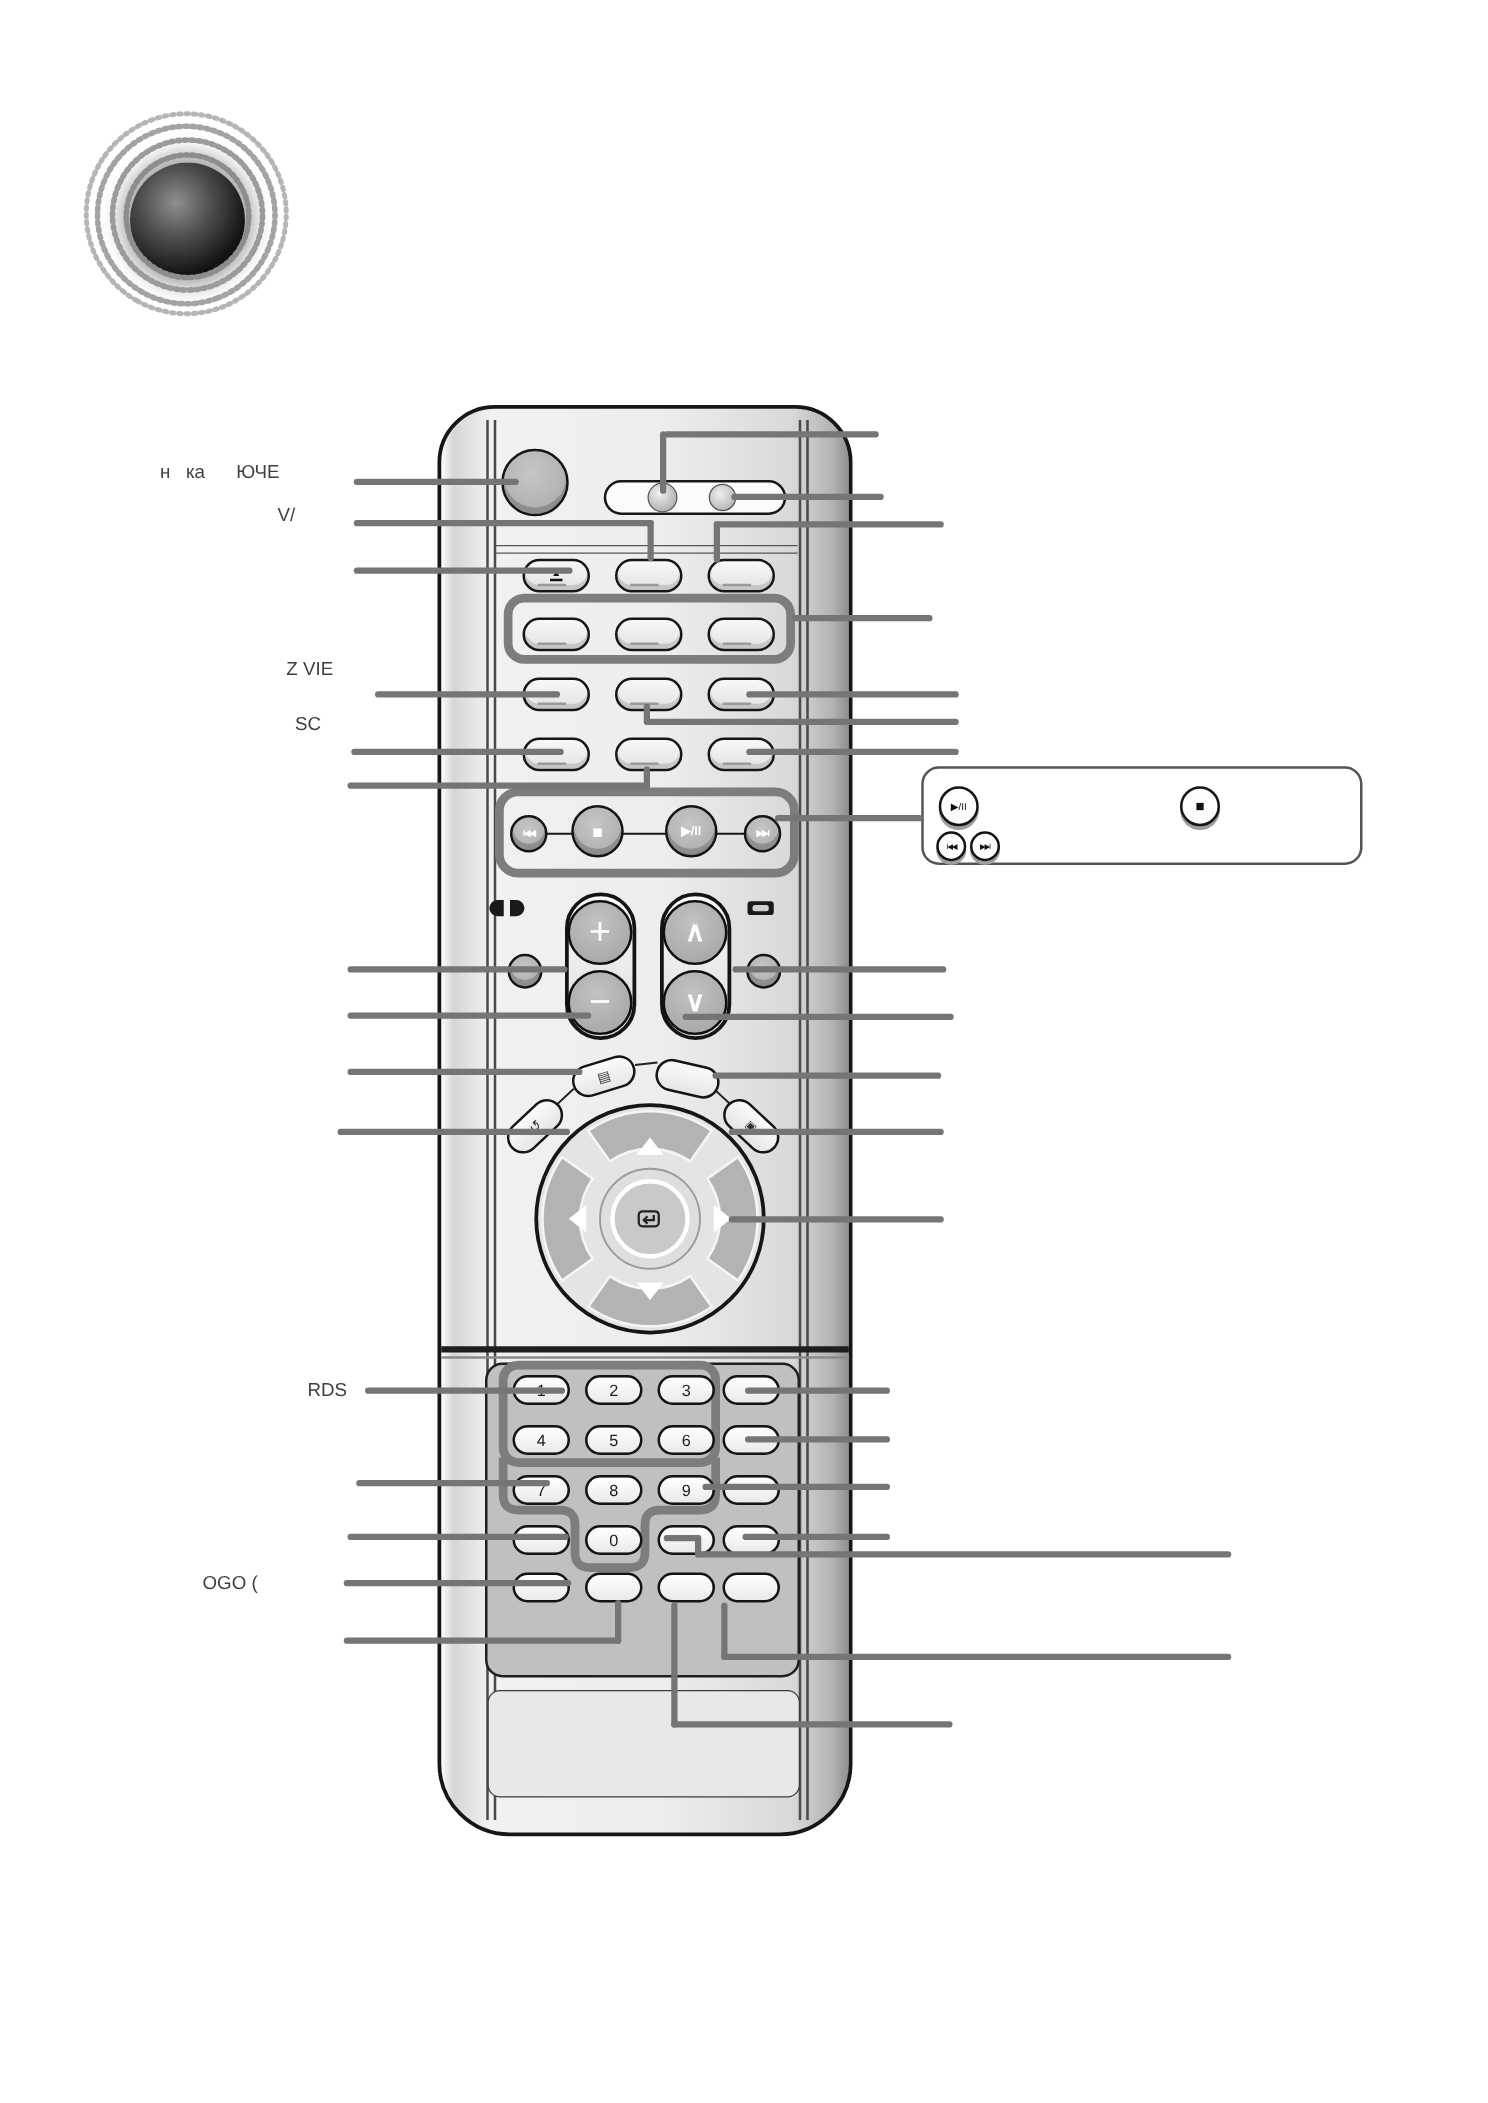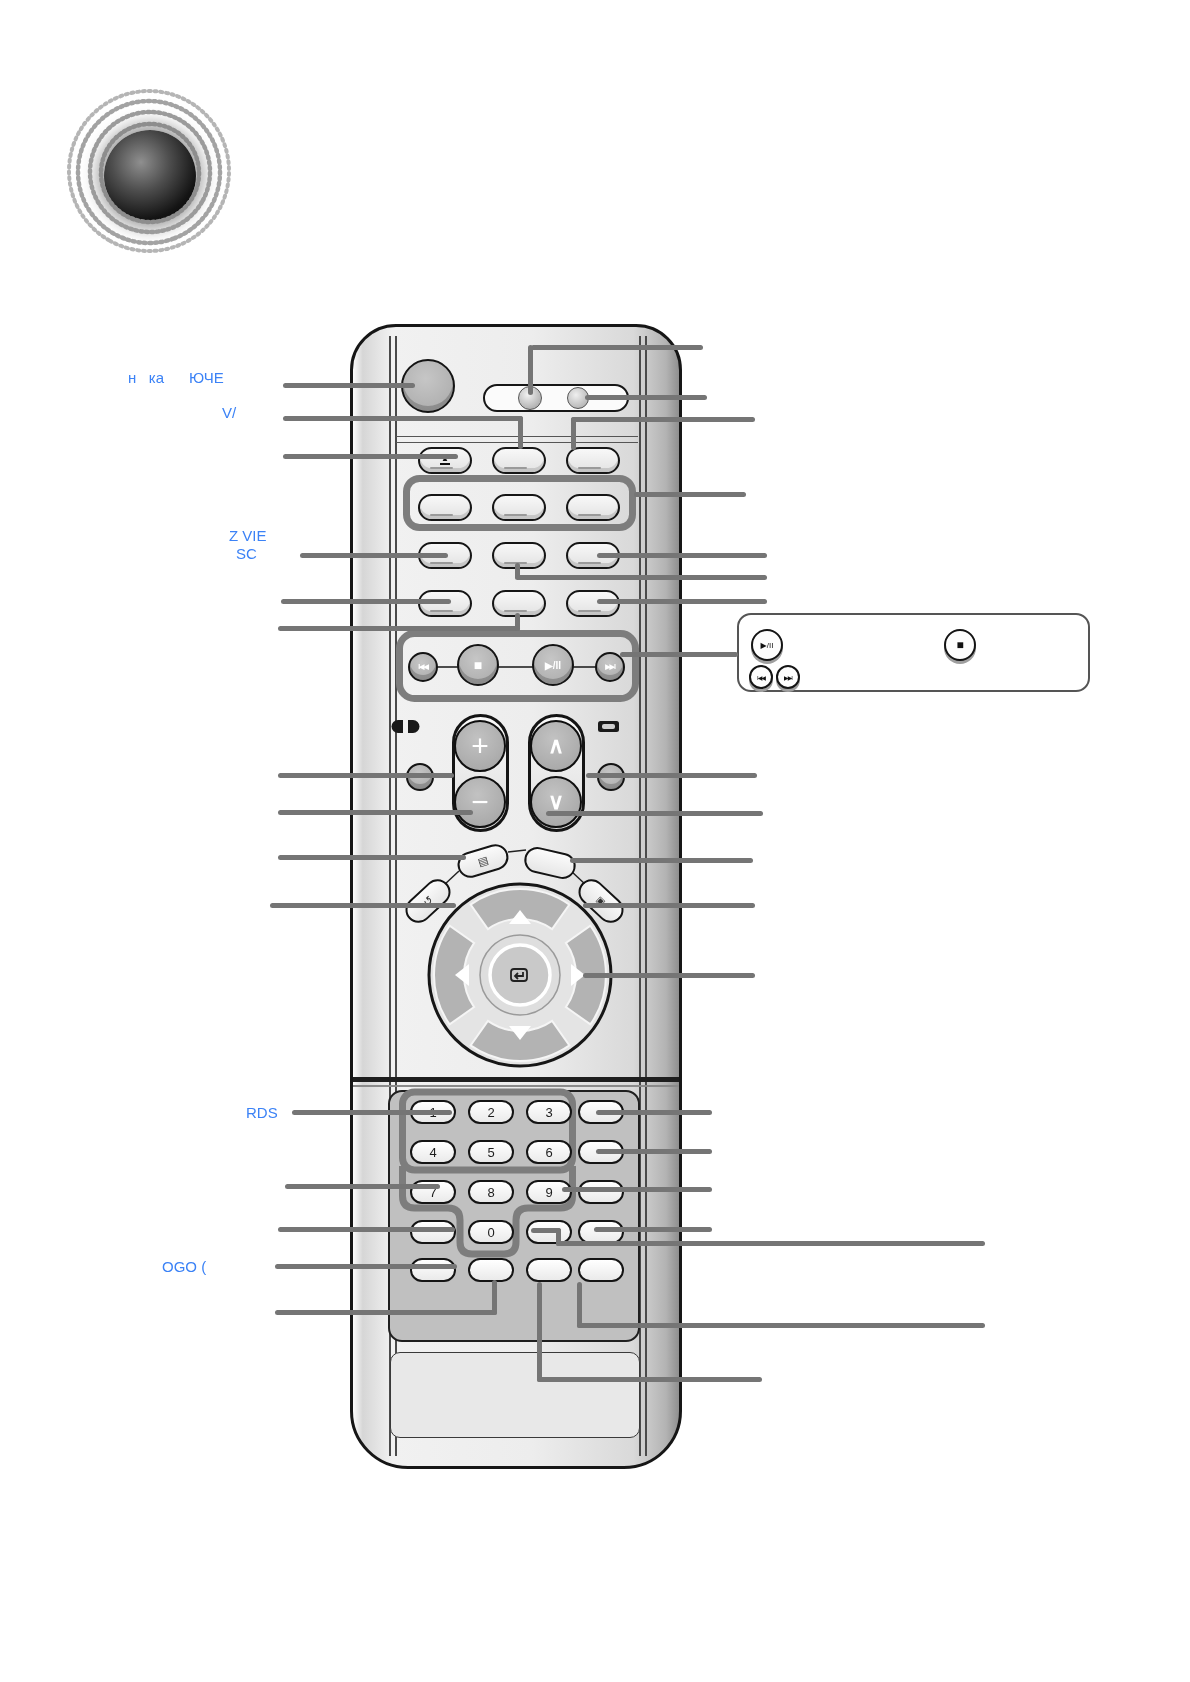--- a/index.html
+++ b/index.html
@@ -1,21 +1,21 @@
 <!DOCTYPE html>
 <html><head>
 <meta charset="utf-8">
 <style>
   html,body{margin:0;padding:0;background:#fff;}
   #page{position:relative;width:1190px;height:1682px;background:#fff;overflow:hidden;
         font-family:"Liberation Sans", sans-serif;color:#2b2b2b;}
   .abs{position:absolute;}
   .line{position:absolute;background:#757575;border-radius:2.5px;z-index:40;}
   .lh{height:5px;} .lv{width:5px;}
-  .lbl{position:absolute;font-size:15px;color:#3b82f6;white-space:pre;z-index:45;}
+  .lbl{position:absolute;font-size:15px;color:#404040;white-space:pre;z-index:45;}
   
   #body-shell{position:absolute;left:350px;top:324px;width:332px;height:1145px;
     border:3.5px solid #161616;border-radius:46px 46px 58px 58px;
     background:linear-gradient(90deg,#fdfdfd 0%,#d6d6d6 3%,#f1f1f1 12%,#ededed 55%,#d9d9d9 86%,#b3b3b3 96%,#8f8f8f 100%);
     box-sizing:border-box;z-index:1;}
   .facev{position:absolute;width:1.5px;background:#4a4a4a;top:336px;height:1120px;z-index:2;}
   .faceh{position:absolute;height:1px;background:#555;left:396px;width:242px;z-index:2;}
   
   .pill{position:absolute;width:54px;height:27px;border:2.5px solid #161616;border-radius:14px;
     background:linear-gradient(#f8f8f8,#e2e2e2);box-sizing:border-box;z-index:10;
@@ -224,21 +224,21 @@
   <div class="boxw" style="left:737px;top:613px;width:353px;height:79px;border:2px solid #555;border-radius:14px;">
     <div class="bxc" style="left:12px;top:14px;width:32px;height:32px;font-size:8px;">▶/II</div>
     <div class="bxc" style="left:205px;top:14px;width:32px;height:32px;font-size:12px;">■</div>
     <div class="bxc" style="left:10px;top:50px;width:24px;height:24px;font-size:6px;letter-spacing:-1px;">I◀◀</div>
     <div class="bxc" style="left:37px;top:50px;width:24px;height:24px;font-size:6px;letter-spacing:-1px;">▶▶I</div>
   </div>
 
   <div class="lbl" style="left:128px;top:369px;">н   ка      ЮЧЕ</div>
   <div class="lbl" style="left:222px;top:404px;">V/</div>
   <div class="lbl" style="left:229px;top:527px;">Z VIE</div>
-  <div class="lbl" style="left:236px;top:545px;">SC</div>
+  <div class="lbl" style="left:236px;top:571px;">SC</div>
   <div class="lbl" style="left:246px;top:1104px;">RDS</div>
   <div class="lbl" style="left:162px;top:1258px;">OGO (</div>
 
   <div class="line lh" style="left:283px;top:383px;width:132px;"></div>
   <div class="line lh" style="left:283px;top:416px;width:240px;"></div>
   <div class="line lv" style="left:518px;top:416px;height:33px;"></div>
   <div class="line lh" style="left:283px;top:454px;width:175px;"></div>
   <div class="line lh" style="left:300px;top:553px;width:148px;"></div>
   <div class="line lh" style="left:281px;top:599px;width:170px;"></div>
   <div class="line lh" style="left:278px;top:626px;width:242px;"></div>

